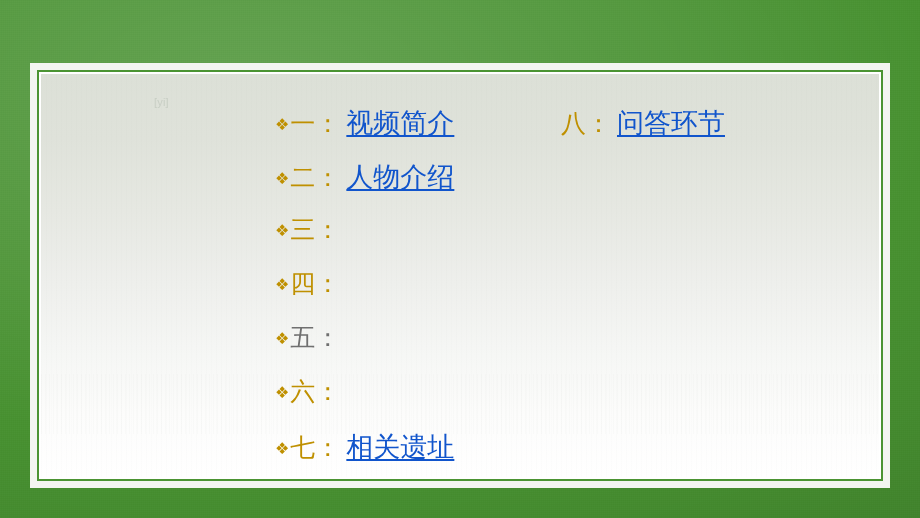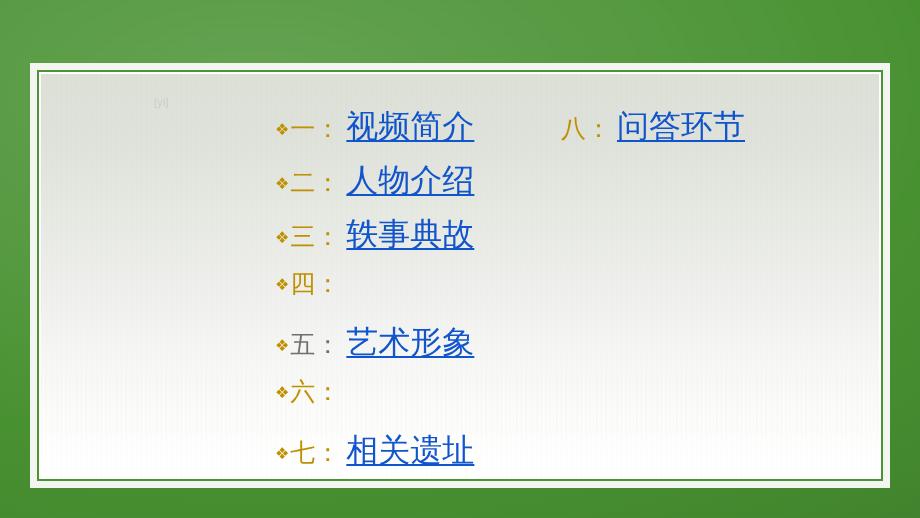--- a/index.html
+++ b/index.html
@@ -165,21 +165,21 @@
     color: #bf9000;
     letter-spacing: 0px;
     margin-right: 6px;
   }
   .colon.gray {
     color: #707070;
   }
 
   .link {
     font-family: Liberation Sans, sans-serif;
-    font-size: 32px;
+    font-size: 27px;
     color: #1155cc;
     text-decoration: underline;
     text-underline-offset: 3px;
     text-decoration-thickness: 1.5px;
     cursor: pointer;
     letter-spacing: 0px;
   }
 </style>
 </head>
 <body>
@@ -209,34 +209,32 @@
             <span class="bullet">❖</span>
             <span class="numeral">二</span>
             <span class="colon">：</span>
             <span class="link">人物介绍</span>
           </div>
 
           <div class="toc-row">
             <span class="bullet">❖</span>
             <span class="numeral">三</span>
             <span class="colon">：</span>
-            <span class="link">轶事典故</span>
           </div>
 
           <div class="toc-row">
             <span class="bullet">❖</span>
             <span class="numeral">四</span>
             <span class="colon">：</span>
           </div>
 
           <div class="toc-row">
             <span class="bullet">❖</span>
             <span class="numeral gray">五</span>
             <span class="colon gray">：</span>
-            <span class="link">艺术形象</span>
           </div>
 
           <div class="toc-row">
             <span class="bullet">❖</span>
             <span class="numeral">六</span>
             <span class="colon">：</span>
           </div>
 
           <div class="toc-row">
             <span class="bullet">❖</span>

